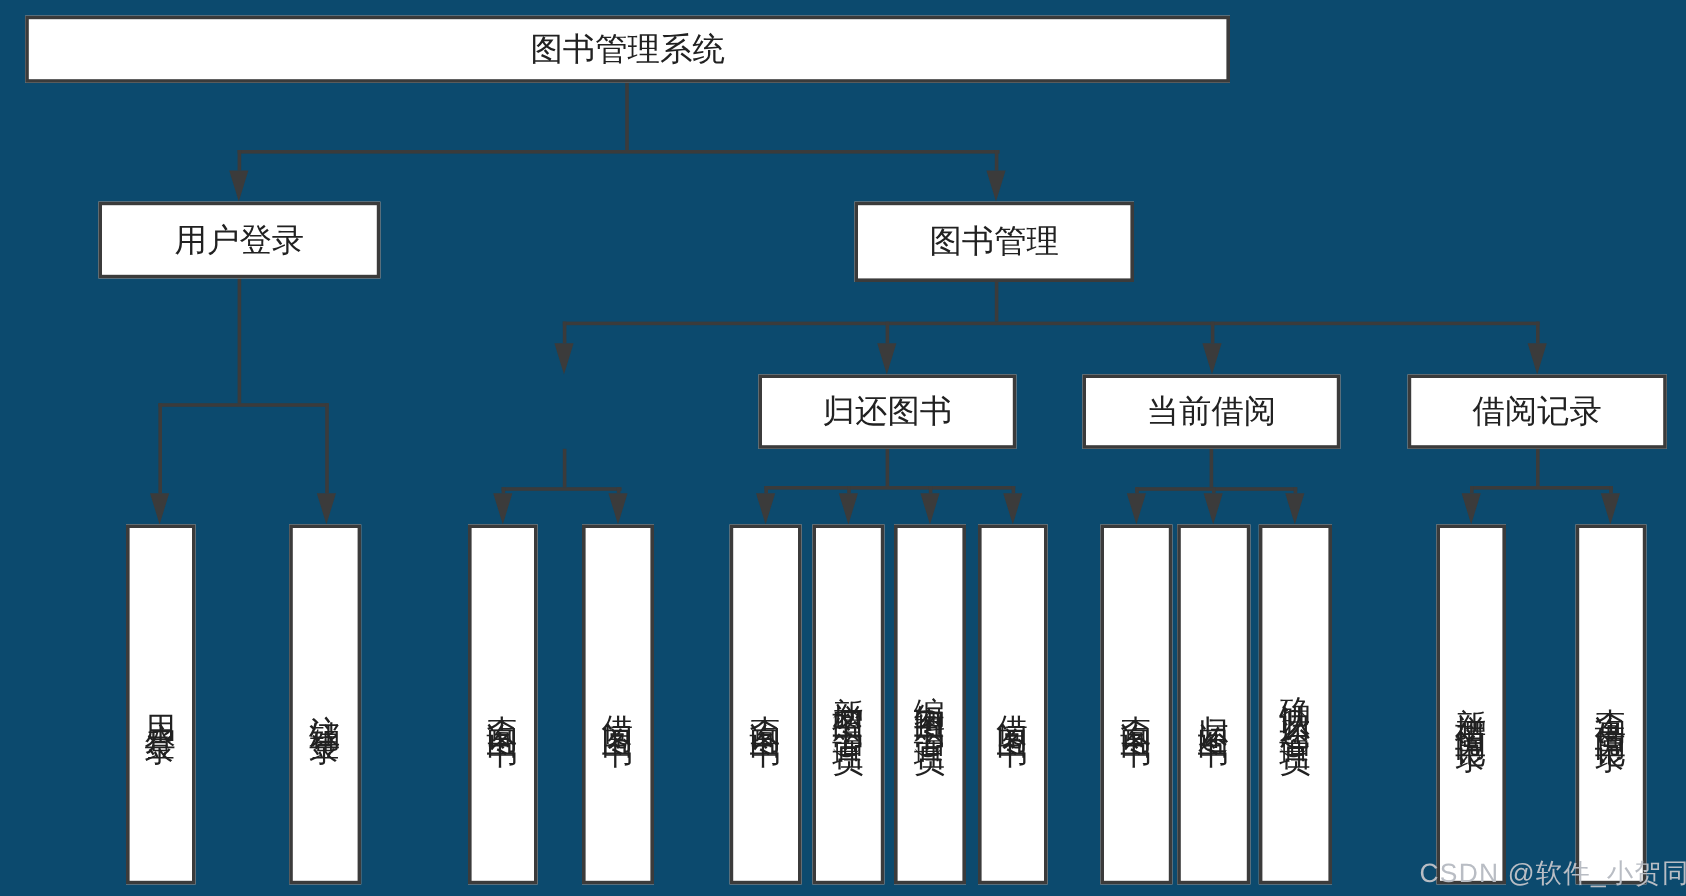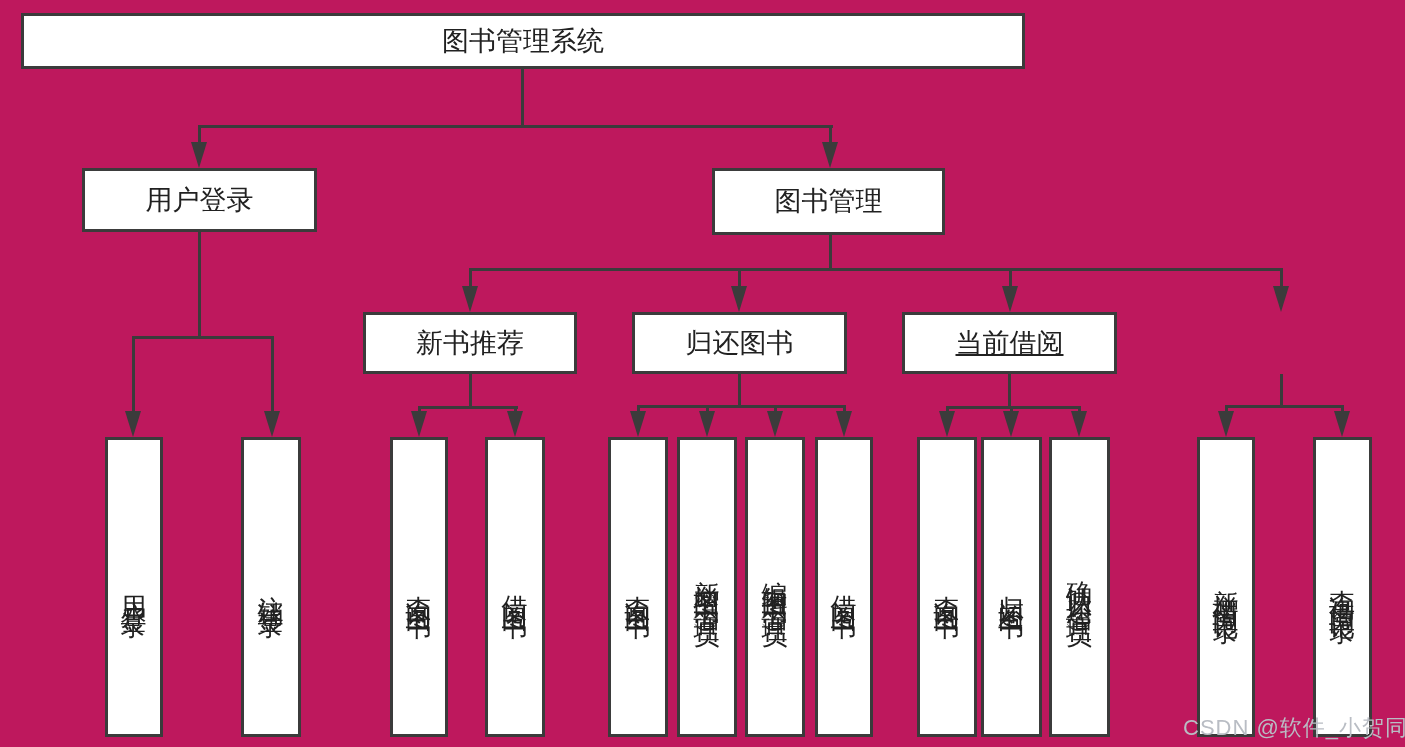--- a/index.html
+++ b/index.html
@@ -1,18 +1,18 @@
 <!DOCTYPE html>
 <html><head>
 <meta charset="utf-8">
 <style>
   * { margin:0; padding:0; box-sizing:border-box; }
   html,body { background:#ffffff; }
   body { font-family:"Liberation Sans", sans-serif; }
-  .canvas { position:relative; width:1405px; height:747px; background:#be185d; overflow:hidden;text-align:right; }
+  .canvas { position:relative; width:1405px; height:747px; background:#0c4a6e; overflow:hidden;text-align:right; }
   .box {
     position:absolute; background:#ffffff; border:3px solid #3b3b3b;
     display:flex; align-items:center; justify-content:center;
     color:#212121; font-size:27px; line-height:1; white-space:nowrap;
   }
   .vbox {
     font-size:26px;
     writing-mode:vertical-rl; text-orientation:mixed;
     letter-spacing:6px; line-height:1;
   }
@@ -97,28 +97,28 @@
     <span>图书管理系统</span>
   </div>
 
   <div class="box" style="left:82px;top:168px;width:235px;height:64px;">
     <span>用户登录</span>
   </div>
   <div class="box" style="left:712px;top:168px;width:233px;height:67px;">
     <span>图书管理</span>
   </div>
 
-  <div class="box" style="left:363px;top:312px;width:214px;height:62px;">
-    <span>新书推荐</span>
-  </div>
   <div class="box" style="left:632px;top:312px;width:215px;height:62px;">
     <span>归还图书</span>
   </div>
-  <div class="box" style="left:902px;top:312px;width:215px;height:62px;text-decoration:underline;">
+  <div class="box" style="left:902px;top:312px;width:215px;height:62px;">
     <span>当前借阅</span>
+  </div>
+  <div class="box" style="left:1173px;top:312px;width:216px;height:62px;">
+    <span>借阅记录</span>
   </div>
 
   <div class="box vbox" style="left:105px;top:437px;width:58px;height:300px;">
     <span>用户登录</span>
   </div>
   <div class="box vbox" style="left:241px;top:437px;width:60px;height:300px;">
     <span>注销登录</span>
   </div>
 
   <div class="box vbox" style="left:390px;top:437px;width:58px;height:300px;">

